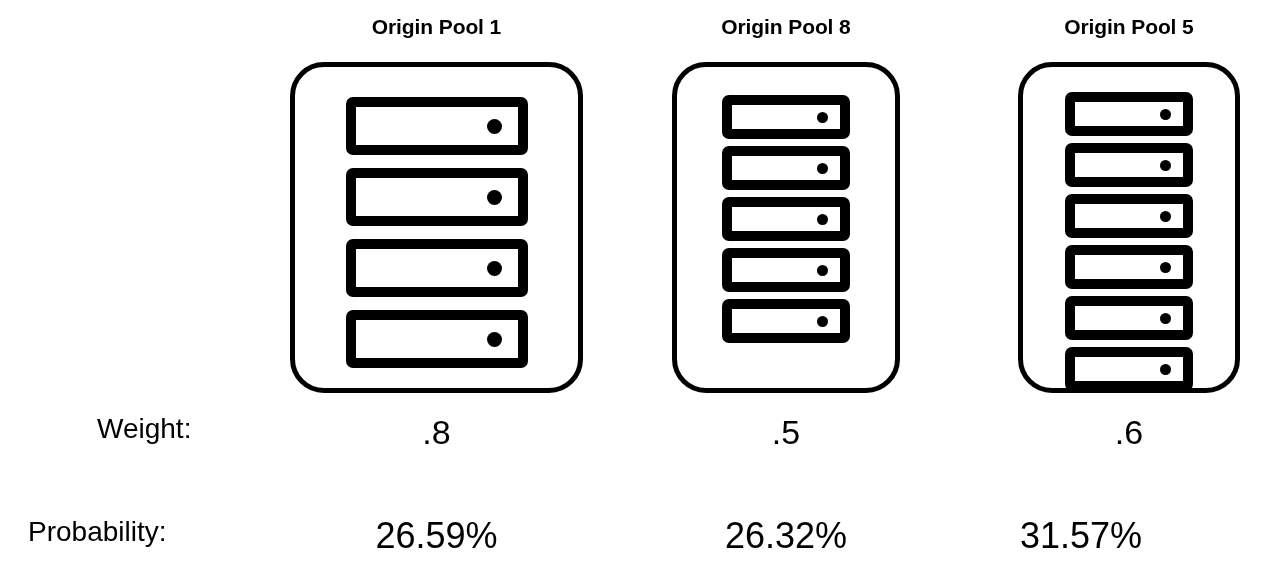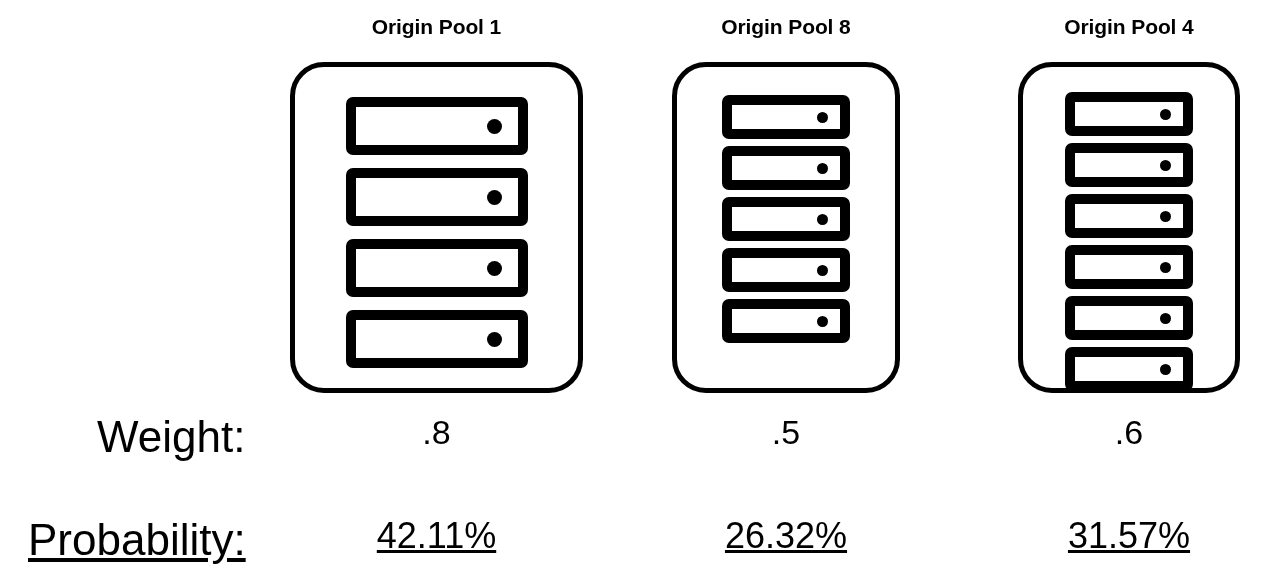--- a/index.html
+++ b/index.html
@@ -66,33 +66,33 @@
   }
   .server-led {
     position: absolute;
     background: #000000;
     border-radius: 50%;
   }
 
   
   .row-label {
     position: absolute;
-    font-size: 44px;
+    font-size: 28px;
     line-height: 1;
     white-space: nowrap;
   }
   .cell-value {
     position: absolute;
     text-align: center;
     font-size: 34px;
     line-height: 1;
     white-space: nowrap;
   }
   .row-weight      { top: 415px; }
-  .row-probability { top: 518px; text-decoration: underline; }
+  .row-probability { top: 518px; }
   .row-probability.cell-value { font-size: 36px; }
 </style>
 </head>
 <body>
 
 <div id="stage">
 
   <div id="pools-layer">
       <div class="pool" style="left: 290px; width: 293px;">
         <div class="pool-title">Origin Pool 1</div>
@@ -125,21 +125,21 @@
           </div>
           <div class="server" style="width: 128px; height: 44px; margin-bottom: 7px;">
             <div class="server-led" style="width: 11px; height: 11px; right: 12px; top: calc(50% - 5.5px);"></div>
           </div>
           <div class="server" style="width: 128px; height: 44px;">
             <div class="server-led" style="width: 11px; height: 11px; right: 12px; top: calc(50% - 5.5px);"></div>
           </div>
         </div>
       </div>
       <div class="pool" style="left: 1018px; width: 222px;">
-        <div class="pool-title">Origin Pool 4</div>
+        <div class="pool-title">Origin Pool 5</div>
         <div class="pool-box" style="width: 222px; height: 331px; padding-top: 25px;">
           <div class="server" style="width: 128px; height: 44px; margin-bottom: 7px;">
             <div class="server-led" style="width: 11px; height: 11px; right: 12px; top: calc(50% - 5.5px);"></div>
           </div>
           <div class="server" style="width: 128px; height: 44px; margin-bottom: 7px;">
             <div class="server-led" style="width: 11px; height: 11px; right: 12px; top: calc(50% - 5.5px);"></div>
           </div>
           <div class="server" style="width: 128px; height: 44px; margin-bottom: 7px;">
             <div class="server-led" style="width: 11px; height: 11px; right: 12px; top: calc(50% - 5.5px);"></div>
           </div>
@@ -155,20 +155,20 @@
         </div>
       </div>
     </div>
 
   <div class="row-label row-weight" style="left:97px;">Weight:</div>
 
   <div class="row-label row-probability" style="left:28px;">Probability:</div>
 
   <div id="values-layer">
       <div class="cell-value row-weight" style="left: 290px; width: 293px;">.8</div>
-      <div class="cell-value row-probability" style="left: 290px; width: 293px;">42.11%</div>
+      <div class="cell-value row-probability" style="left: 290px; width: 293px;">26.59%</div>
       <div class="cell-value row-weight" style="left: 672px; width: 228px;">.5</div>
       <div class="cell-value row-probability" style="left: 672px; width: 228px;">26.32%</div>
       <div class="cell-value row-weight" style="left: 1018px; width: 222px;">.6</div>
-      <div class="cell-value row-probability" style="left: 1018px; width: 222px;">31.57%</div>
+      <div class="cell-value row-probability" style="left: 970px; width: 222px;">31.57%</div>
     </div>
 
 </div>
 
 </body></html>

